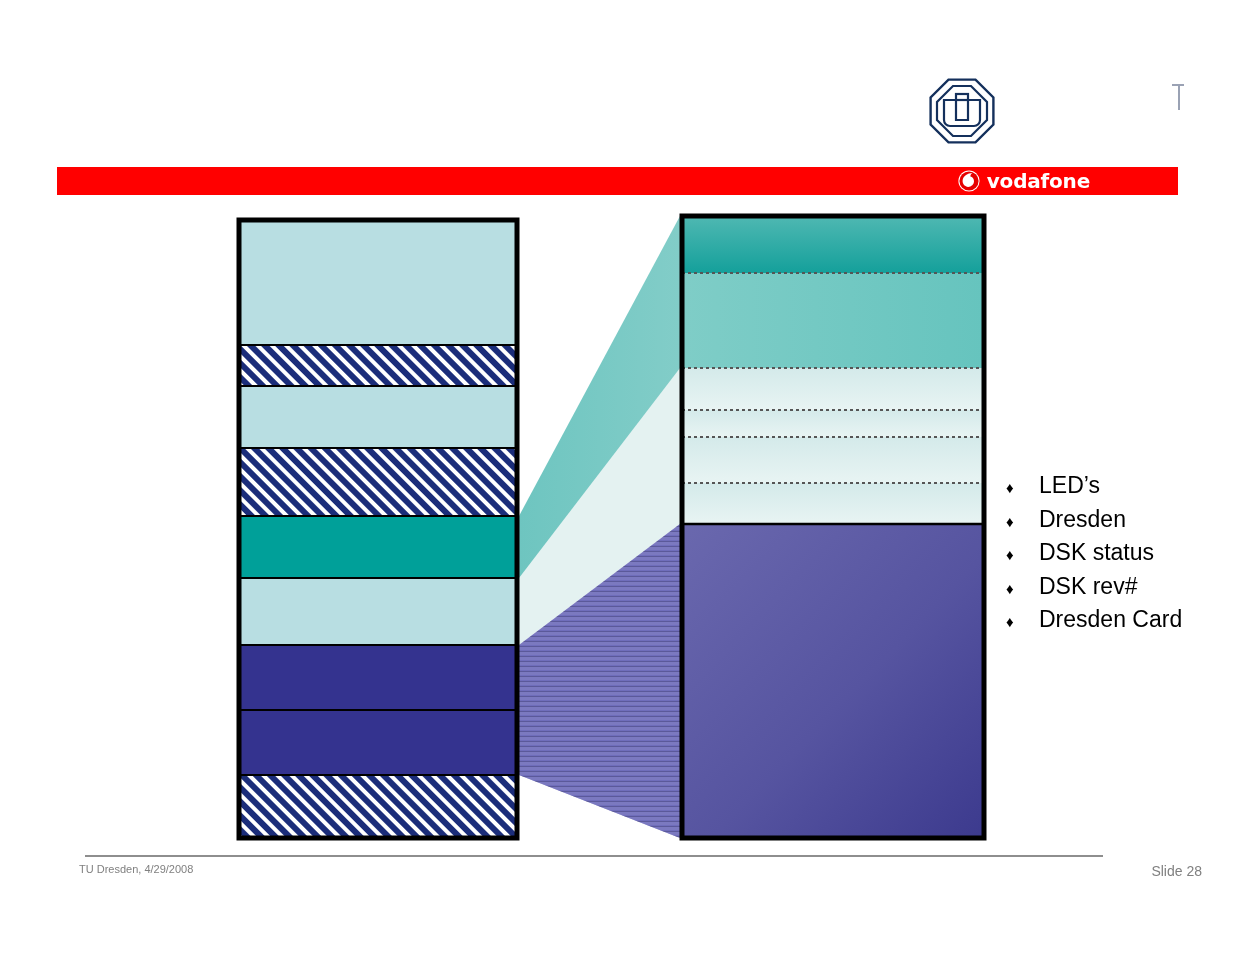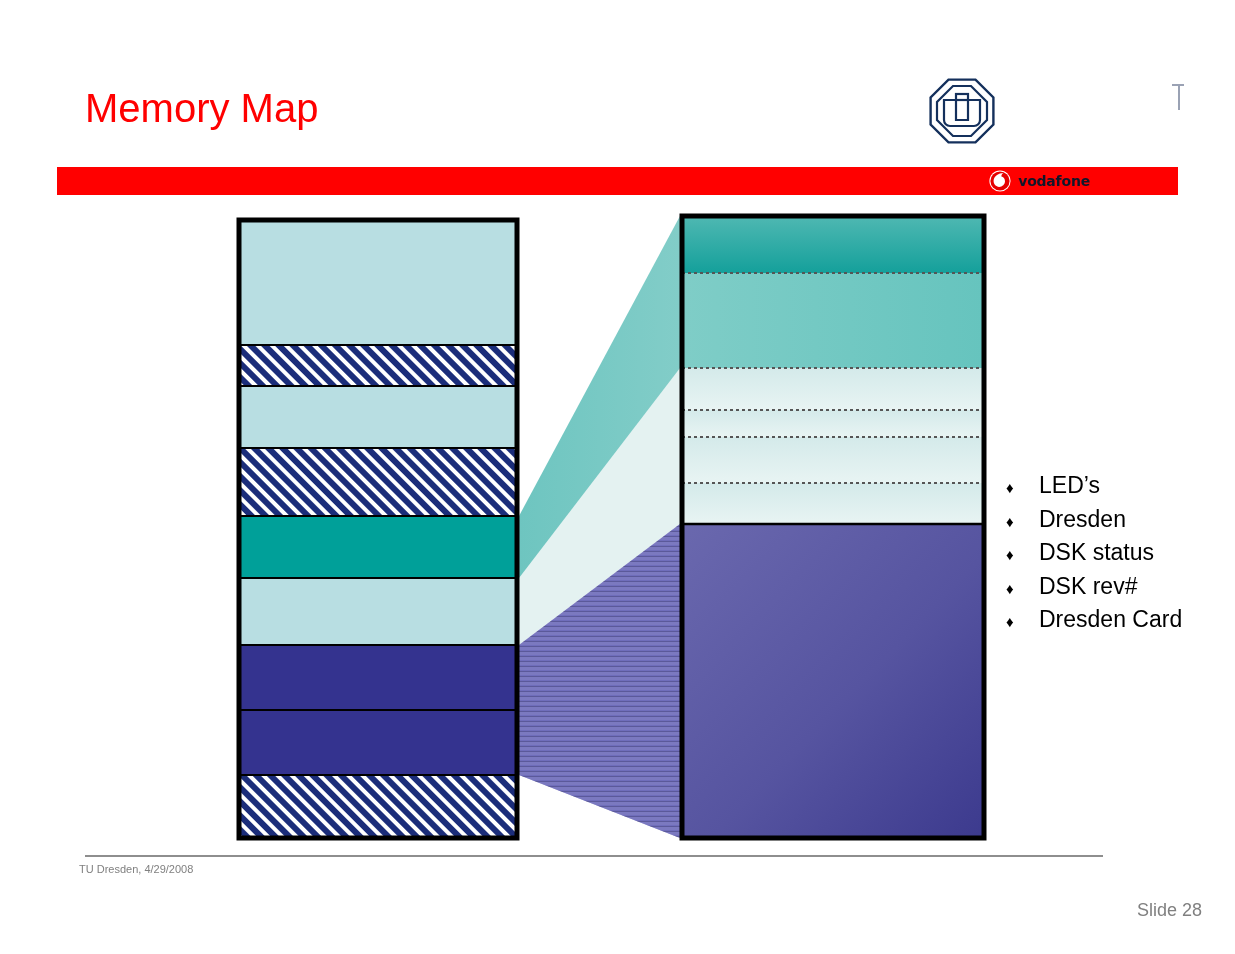--- a/index.html
+++ b/index.html
@@ -26,21 +26,21 @@
   }
   .tu-tick{position:absolute;left:1178px;top:84px;width:2px;height:26px;background:#9aa2b4;}
   .tu-tick-top{position:absolute;left:1172px;top:84px;width:12px;height:2px;background:#9aa2b4;}
 
   .redbar{
     position:absolute;left:57px;top:167px;width:1121px;height:28px;background:#ff0000;
   }
   .vf-logo{position:absolute;right:88px;top:3px;height:22px;display:flex;align-items:center;gap:7px;}
   .vf-mark{width:22px;height:22px;position:relative;}
   .vf-word{
-    color:#0f172a;font-size:14px;font-weight:bold;line-height:22px;
+    color:#ffffff;font-size:20px;font-weight:bold;line-height:22px;
     letter-spacing:-0.2px;font-family:"DejaVu Sans",sans-serif;
   }
 
   
   .diagram{position:absolute;left:0;top:0;width:1235px;height:954px;pointer-events:none;}
 
   
   .bullets{
     position:absolute;left:1006px;top:470px;width:230px;
     font-size:23px;line-height:30.5px;color:#000000;
@@ -52,29 +52,28 @@
   }
   .bullet-text{display:inline-block;margin-left:20px;}
   .bullets-clip{position:absolute;left:1006px;top:470px;width:229px;height:160px;overflow:hidden;}
 
   
   .foot-rule{position:absolute;left:85px;top:855px;width:1018px;height:2px;background:#8e8e8e;}
   .foot-left{
     position:absolute;left:79px;top:863px;font-size:11px;color:#808080;white-space:nowrap;
   }
   .foot-right{
-    position:absolute;right:33px;top:900px;font-size:18px;color:#808080;white-space:nowrap;
+    position:absolute;right:33px;top:863px;font-size:14px;color:#808080;white-space:nowrap;
   }
 </style>
 </head>
 <body>
 
 <div class="slide">
 
-  <div class="title">Memory Map</div>
 
   <div class="tu-logo">
     <svg class="tu-mark" viewBox="0 0 66 66">
       <polygon points="19.5,1.6 46.5,1.6 64.4,19.5 64.4,46.5 46.5,64.4 19.5,64.4 1.6,46.5 1.6,19.5" fill="none" stroke="#14305c" stroke-width="2.4"></polygon>
       <polygon points="24,8 42,8 58,24 58,42 42,58 24,58 8,42 8,24" fill="none" stroke="#14305c" stroke-width="2.2"></polygon>
       <path d="M15 22 h12 v20 h12 v-20 h12 v20 a6 6 0 0 1 -6 6 h-24 a6 6 0 0 1 -6 -6 z" fill="none" stroke="#14305c" stroke-width="2.2" stroke-linejoin="miter"></path>
       <rect x="27" y="16" width="12" height="6" fill="none" stroke="#14305c" stroke-width="2.2"></rect>
     </svg>
   </div>
   <div class="tu-tick-top"></div>

